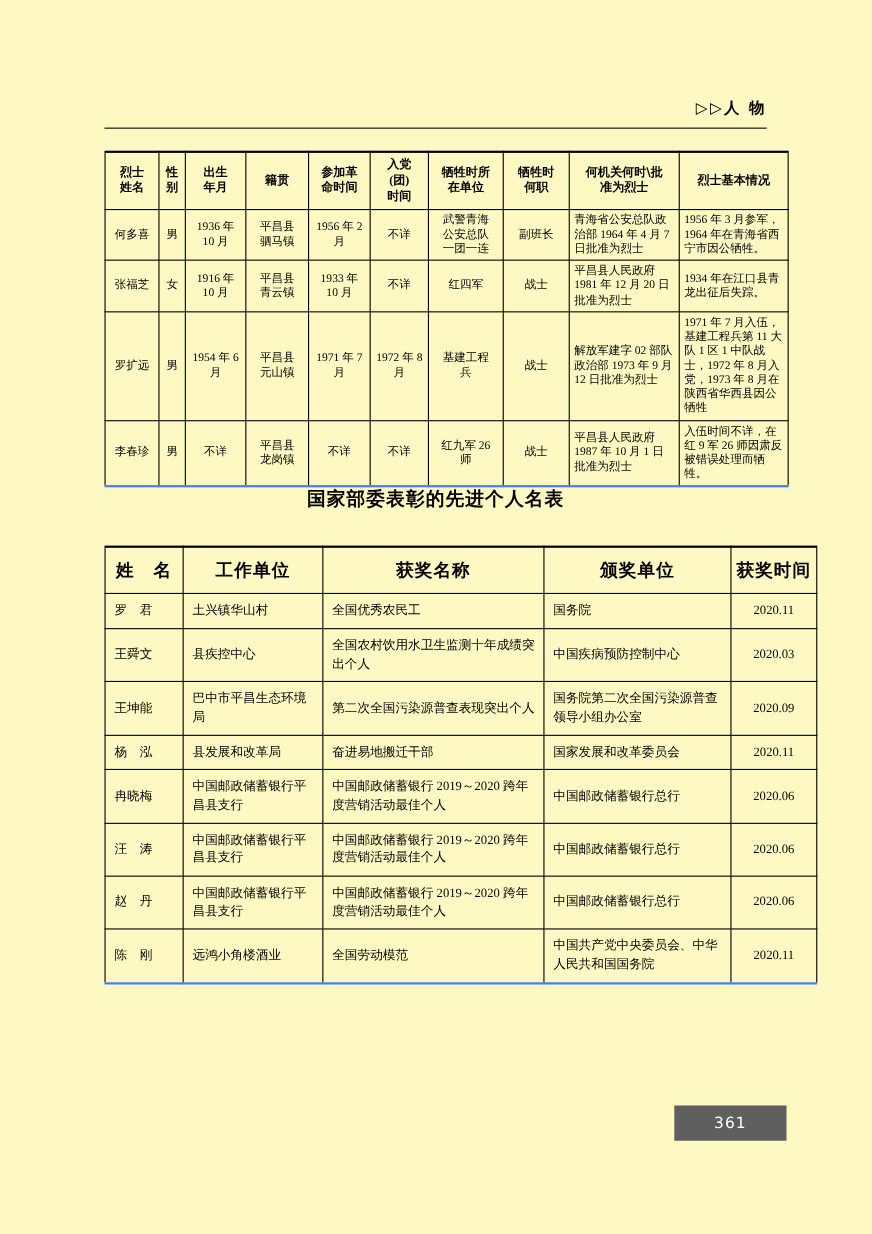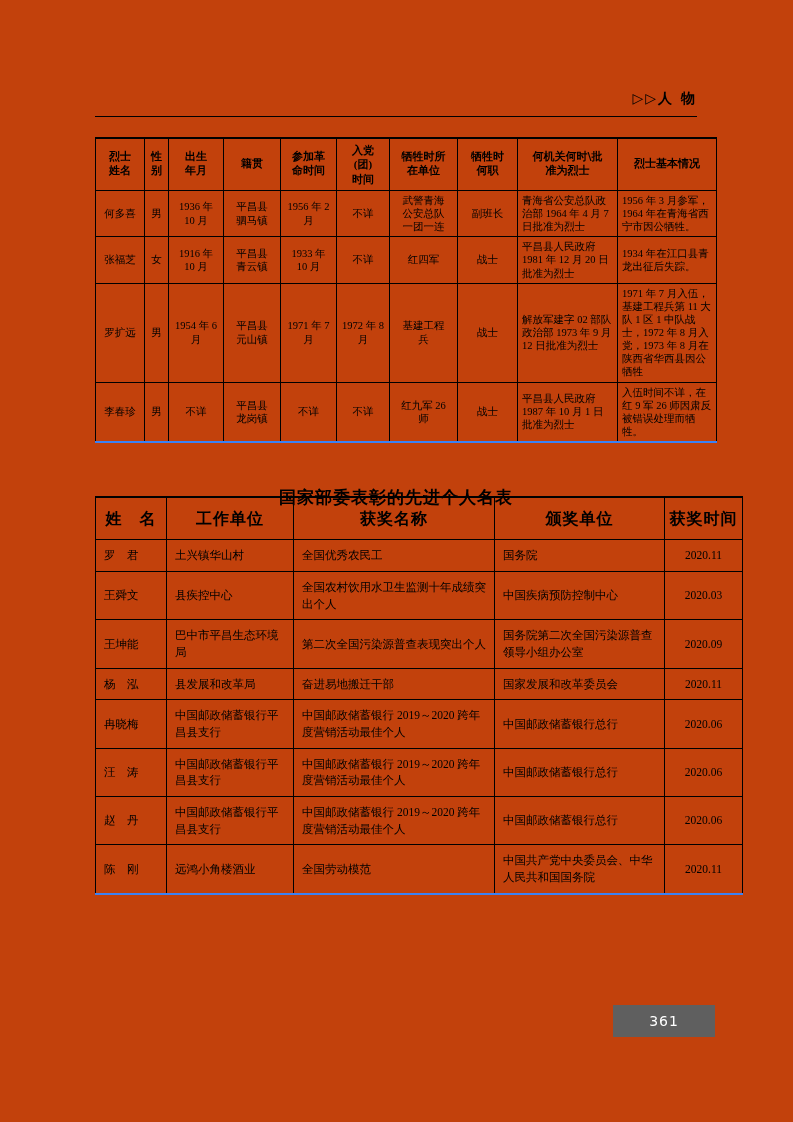--- a/index.html
+++ b/index.html
@@ -1,19 +1,19 @@
 <!DOCTYPE html>
 <html><head>
 <meta charset="utf-8">
 <style>
   html,body{margin:0;padding:0;background:#ffffff;}
   .page{
     position:relative;
     width:793px;height:1122px;
-    background:#c2410c;
+    background:#fef9c3;
     color:#000;
     font-family:"Liberation Serif","DejaVu Serif",serif;
     overflow:hidden;
   }
   
   .page-header{
     position:absolute;left:95px;top:90px;width:602px;
     text-align:right;
     font-family:"DejaVu Sans","Liberation Sans",sans-serif;
     font-weight:bold;font-size:14px;letter-spacing:2px;
@@ -48,21 +48,21 @@
   .martyrs th:nth-child(2){width:21px;}
   .martyrs th:nth-child(3){width:52px;}
   .martyrs th:nth-child(4){width:54px;}
   .martyrs th:nth-child(5){width:53px;}
   .martyrs th:nth-child(6){width:50px;font-family:Liberation Serif, serif;}
   .martyrs th:nth-child(7){width:65px;}
   .martyrs th:nth-child(8){width:57px;}
   .martyrs th:nth-child(9){width:97px;}
   .martyrs th:nth-child(10){width:96px;}
   .table-title{
-    position:absolute;left:95px;top:486px;width:602px;margin:0;
+    position:absolute;left:95px;top:442px;width:602px;margin:0;
     text-align:center;
     font-family:"DejaVu Sans","Liberation Sans",sans-serif;
     font-weight:bold;font-size:17px;letter-spacing:1px;
   }
   .awards{
     position:absolute;left:95px;top:496px;width:602px;
     font-size:11.5px;line-height:1.45;
   }
   .awards th{font-size:16px;padding:9px 4px;letter-spacing:1px;}
   .awards td{padding:7px 8px;text-align:left;}

